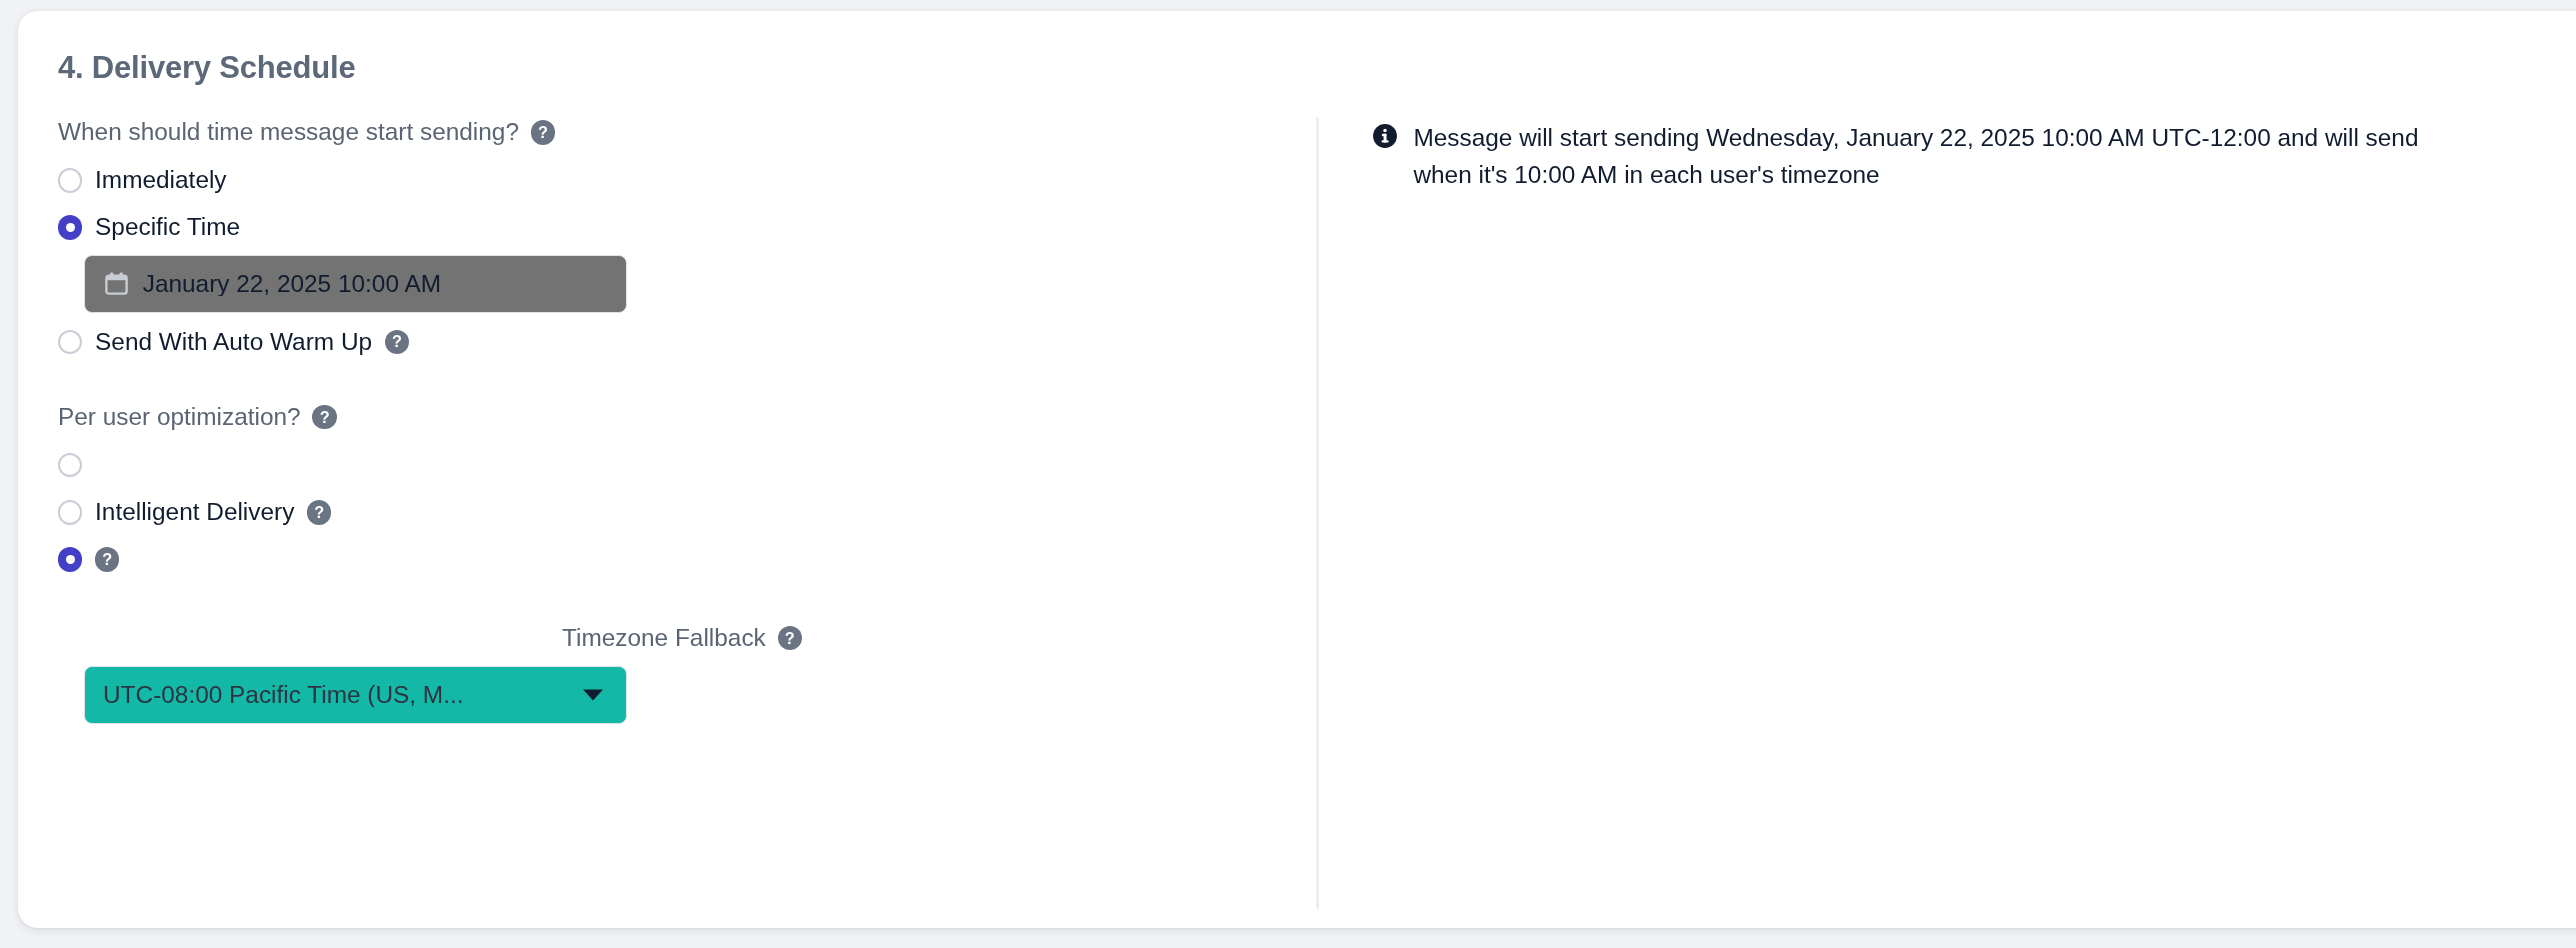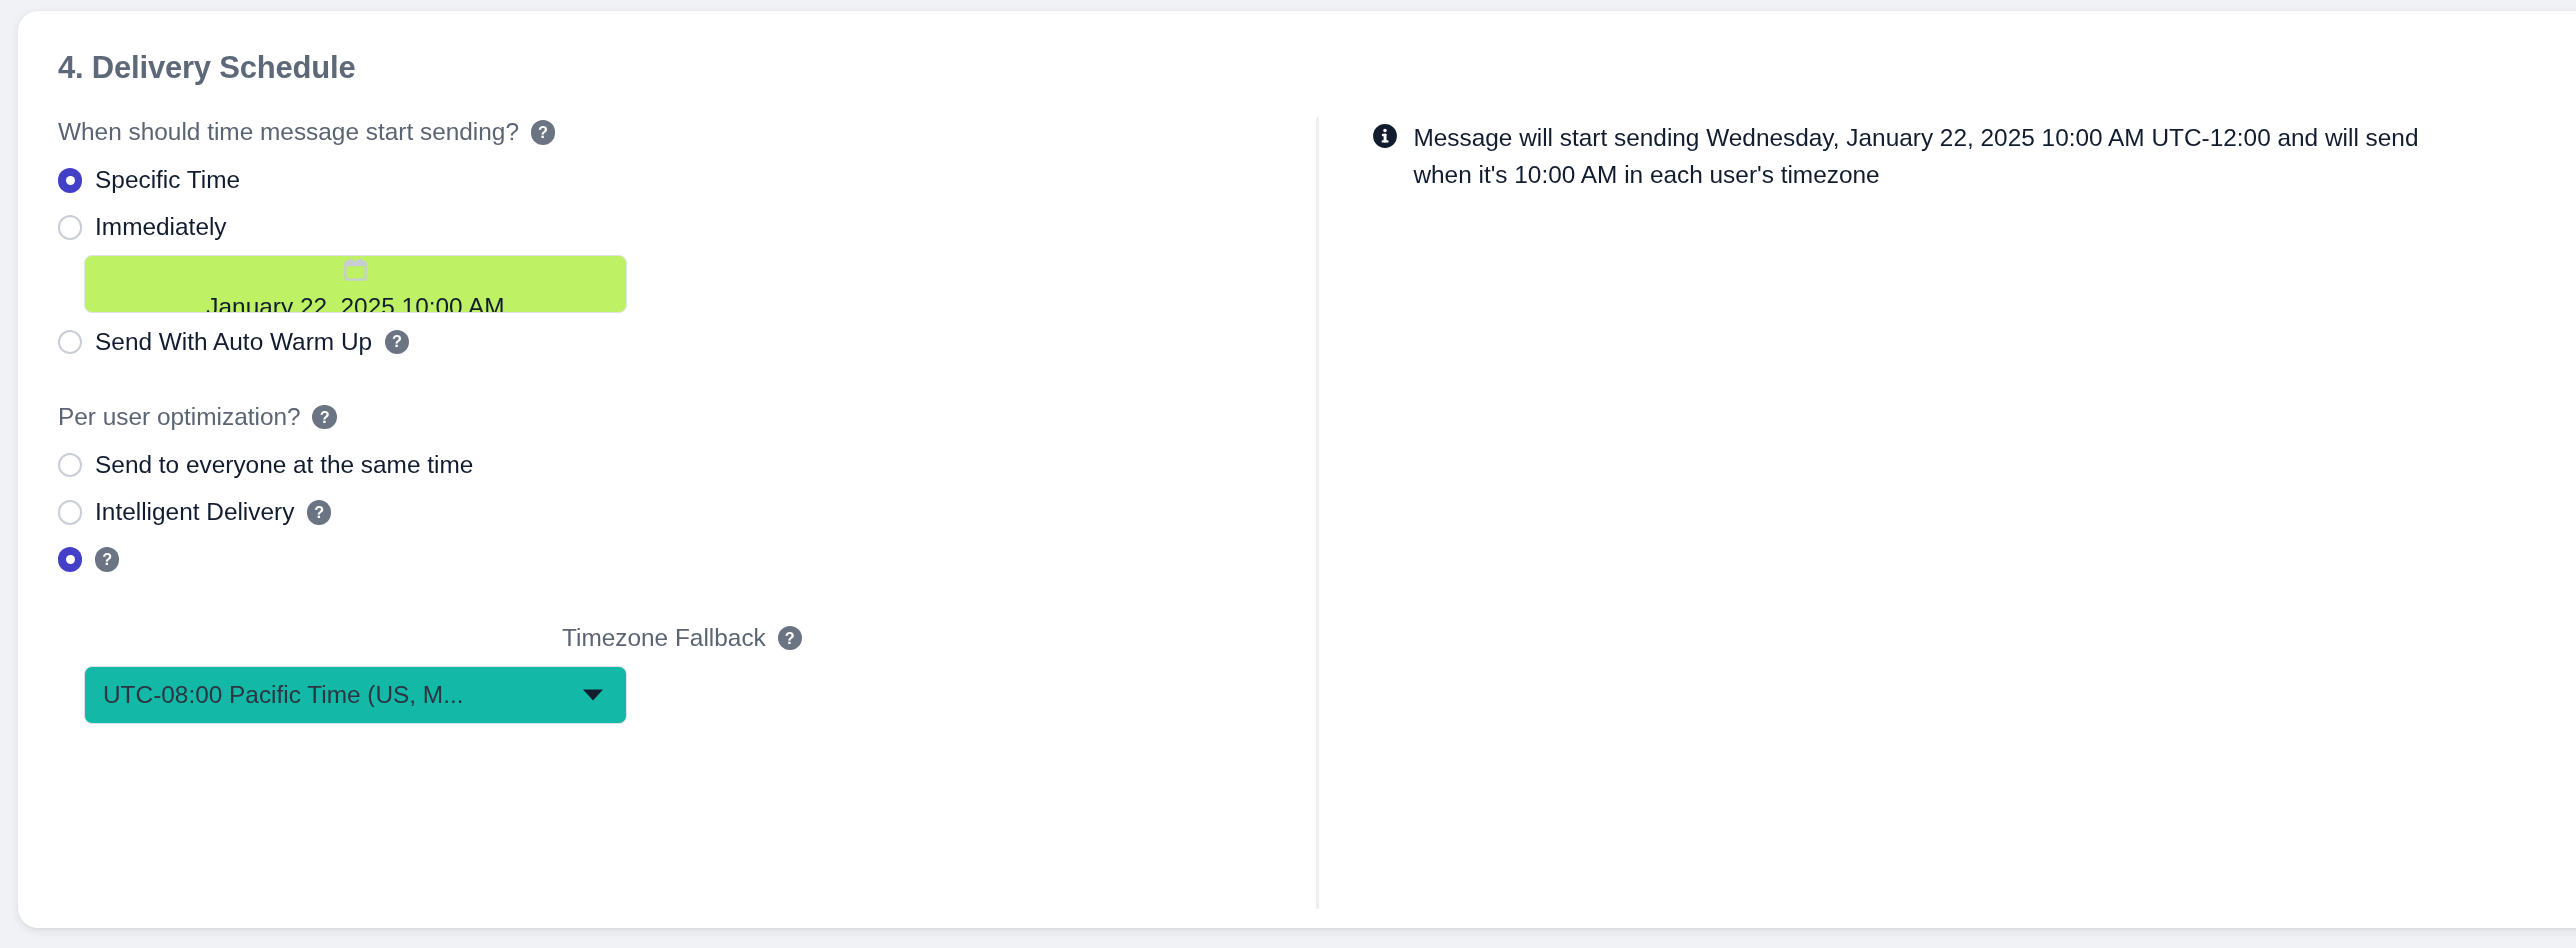--- a/index.html
+++ b/index.html
@@ -157,23 +157,22 @@
   }
   .text-input {
     display: flex;
     align-items: center;
     gap: 12.7px;
     width: 543px;
     height: 58px;
     padding: 0 18px;
     border: 1.8px solid #dfe2e8;
     border-radius: 8.1px;
-    background: #bef264;
+    background: #737373;
     cursor: text;
-    flex-direction: column;
   }
   .input-value {
     font-size: 24.4px;
     color: #111c2f;
     line-height: 1;
     white-space: nowrap;
     overflow: hidden;
   }
 
   
@@ -259,27 +258,27 @@
       <div class="body-cols">
 
         <div class="col-left">
 
           <div class="field-label">
             <span>When should time message start sending?</span>
             <span class="help-icon">?</span>
           </div>
 
           <div class="radio-row">
+            <span class="radio"></span>
+            <span class="radio-label">Immediately</span>
+          </div>
+
+          <div class="radio-row">
             <span class="radio checked"></span>
             <span class="radio-label">Specific Time</span>
-          </div>
-
-          <div class="radio-row">
-            <span class="radio"></span>
-            <span class="radio-label">Immediately</span>
           </div>
 
           <div class="input-wrap">
             <div class="text-input">
               <span>
                 <svg class="cal-icon" width="27" height="27" viewBox="0 0 24 24" fill="none">
                   <rect x="3" y="5" width="18" height="16" rx="2.2" stroke="#c8ccd4" stroke-width="2.1"></rect>
                   <rect x="6.3" y="2.2" width="3" height="4.6" rx="1.2" fill="#c8ccd4"></rect>
                   <rect x="14.7" y="2.2" width="3" height="4.6" rx="1.2" fill="#c8ccd4"></rect>
                   <rect x="3" y="5" width="18" height="4.2" rx="1.6" fill="#c8ccd4"></rect>
@@ -297,21 +296,20 @@
 
           <div class="group-gap"></div>
 
           <div class="field-label">
             <span>Per user optimization?</span>
             <span class="help-icon">?</span>
           </div>
 
           <div class="radio-row">
             <span class="radio"></span>
-            <span class="radio-label">Send to everyone at the same time</span>
           </div>
 
           <div class="radio-row">
             <span class="radio"></span>
             <span class="radio-label">Intelligent Delivery</span>
             <span class="help-icon">?</span>
           </div>
 
           <div class="radio-row">
             <span class="radio checked"></span>

